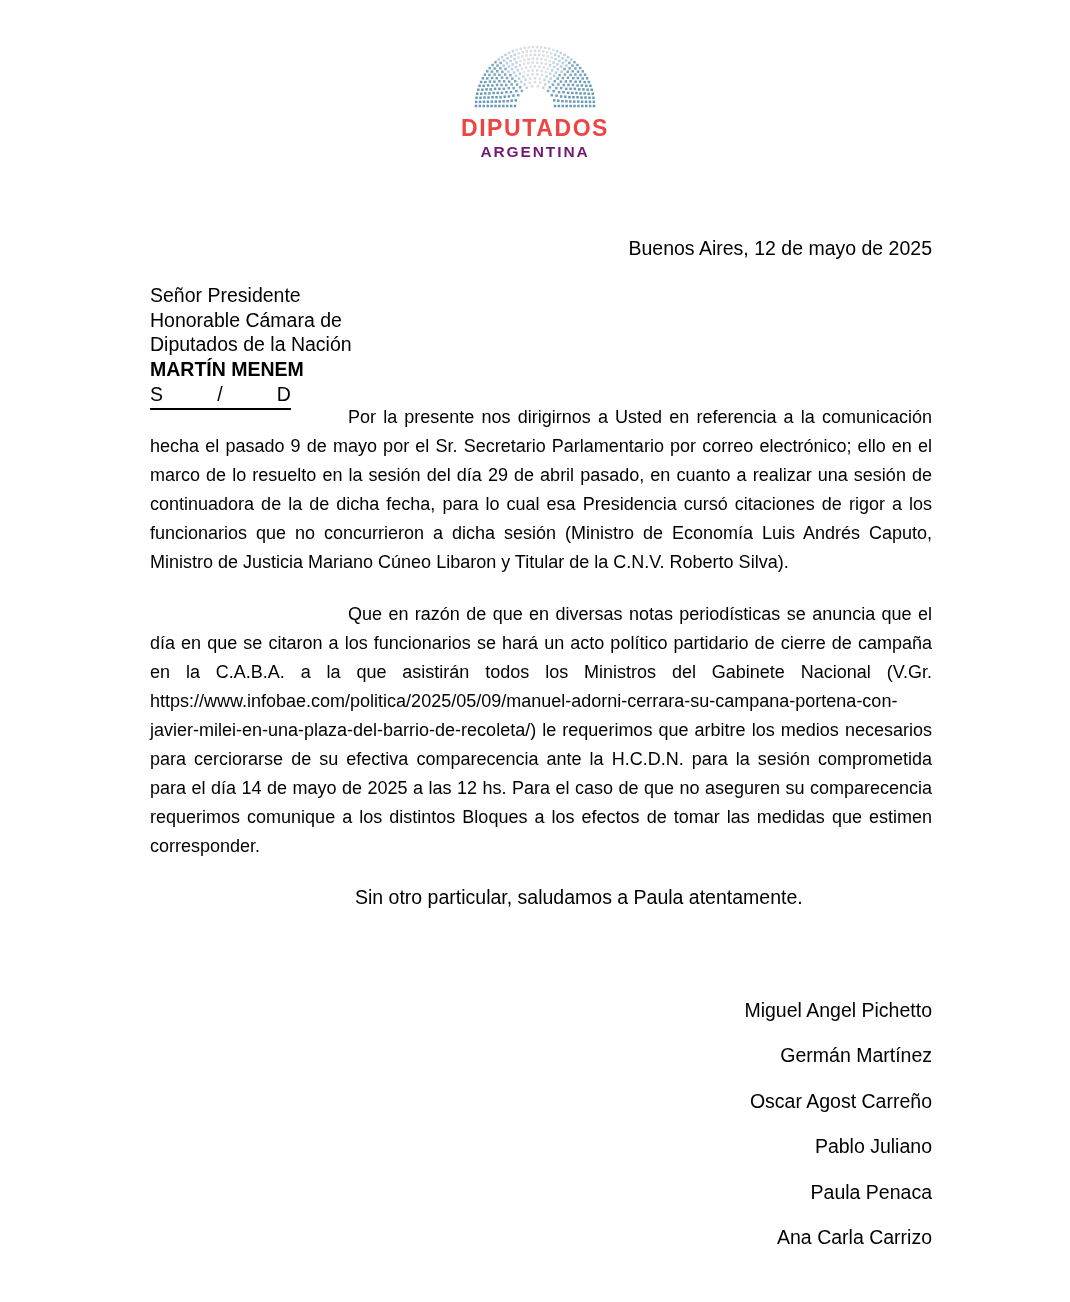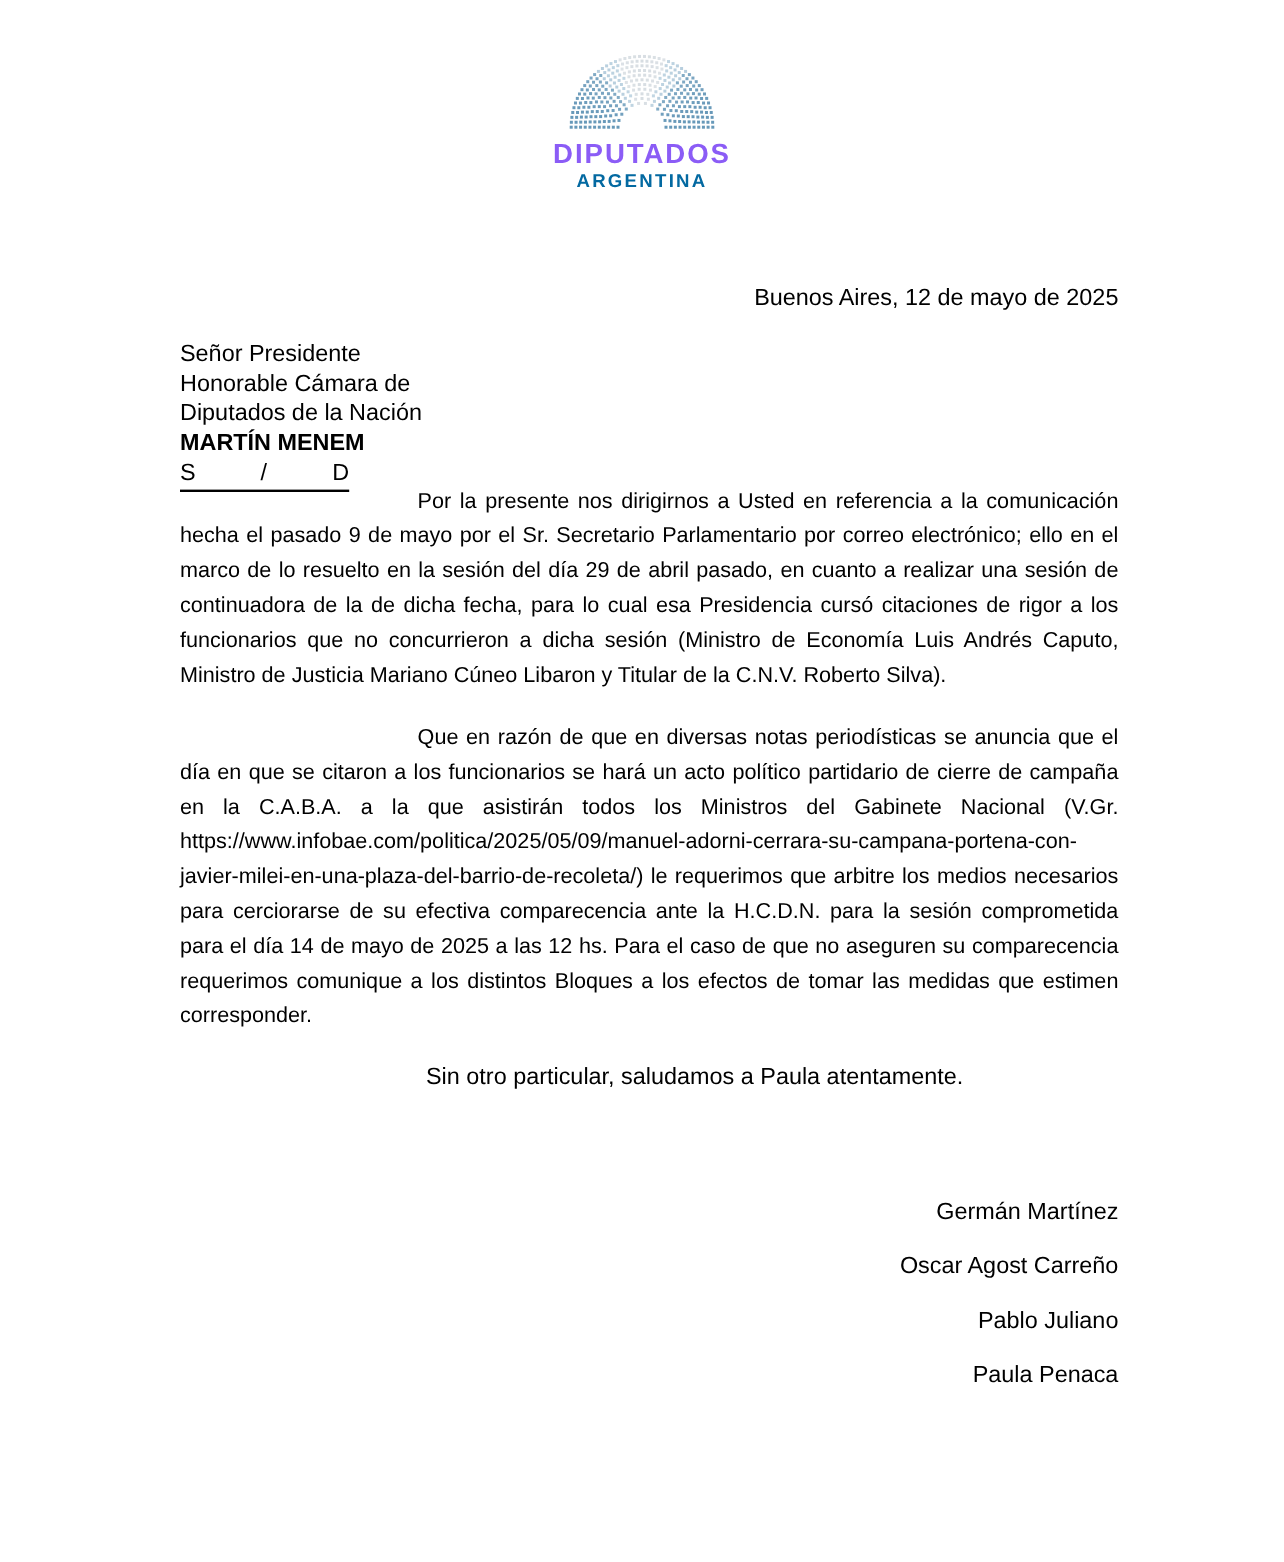--- a/index.html
+++ b/index.html
@@ -37,29 +37,29 @@
     width: 160px;
     height: 66px;
     margin: 0 auto 6px auto;
     display: block;
   }
   .logo-word {
     font-family: "Liberation Sans", sans-serif;
     font-weight: 700;
     font-size: 23px;
     letter-spacing: 1.6px;
-    color: #8b5cf6;
+    color: #ef4444;
     line-height: 1.05;
   }
   .logo-sub {
     font-family: "Liberation Sans", sans-serif;
     font-weight: 700;
     font-size: 15.5px;
     letter-spacing: 1.9px;
-    color: #0369a1;
+    color: #701a75;
     line-height: 1.25;
     margin-top: 2px;
   }
 
   
   .page {
     position: absolute;
     left: 150px;
     top: 0;
     width: 782px;
@@ -489,19 +489,21 @@
 
   <div class="body-area">
     <p class="para p1"><span class="indent"></span><span>Por la presente nos dirigirnos a Usted en referencia a la comunicación hecha el pasado 9 de mayo por el Sr. Secretario Parlamentario por correo electrónico; ello en el marco de lo resuelto en la sesión del día 29 de abril pasado, en cuanto a realizar una sesión de continuadora de la de dicha fecha, para lo cual esa Presidencia cursó citaciones de rigor a los funcionarios que no concurrieron a dicha sesión (Ministro de Economía Luis Andrés Caputo, Ministro de Justicia Mariano Cúneo Libaron y Titular de la C.N.V. Roberto Silva).</span></p>
 
     <p class="para p2"><span class="indent"></span><span>Que en razón de que en diversas notas periodísticas se anuncia que el día en que se citaron a los funcionarios se hará un acto político partidario de cierre de campaña en la C.A.B.A. a la que asistirán todos los Ministros del Gabinete Nacional (V.Gr. https://www.infobae.com/politica/2025/05/09/manuel-adorni-cerrara-su-campana-portena-con-javier-milei-en-una-plaza-del-barrio-de-recoleta/) le requerimos que arbitre los medios necesarios para cerciorarse de su efectiva comparecencia ante la H.C.D.N. para la sesión comprometida para el día 14 de mayo de 2025 a las 12 hs. Para el caso de que no aseguren su comparecencia requerimos comunique a los distintos Bloques a los efectos de tomar las medidas que estimen corresponder.</span></p>
 
     <p class="closing">Sin otro particular, saludamos a Paula atentamente.</p>
   </div>
 
   <div class="signatures">
+    <div class="sig-name">Miguel Angel Pichetto</div>
     <div class="sig-name">Germán Martínez</div>
     <div class="sig-name">Oscar Agost Carreño</div>
     <div class="sig-name">Pablo Juliano</div>
     <div class="sig-name">Paula Penaca</div>
+    <div class="sig-name">Ana Carla Carrizo</div>
   </div>
 
 </div>
 
 </body></html>

